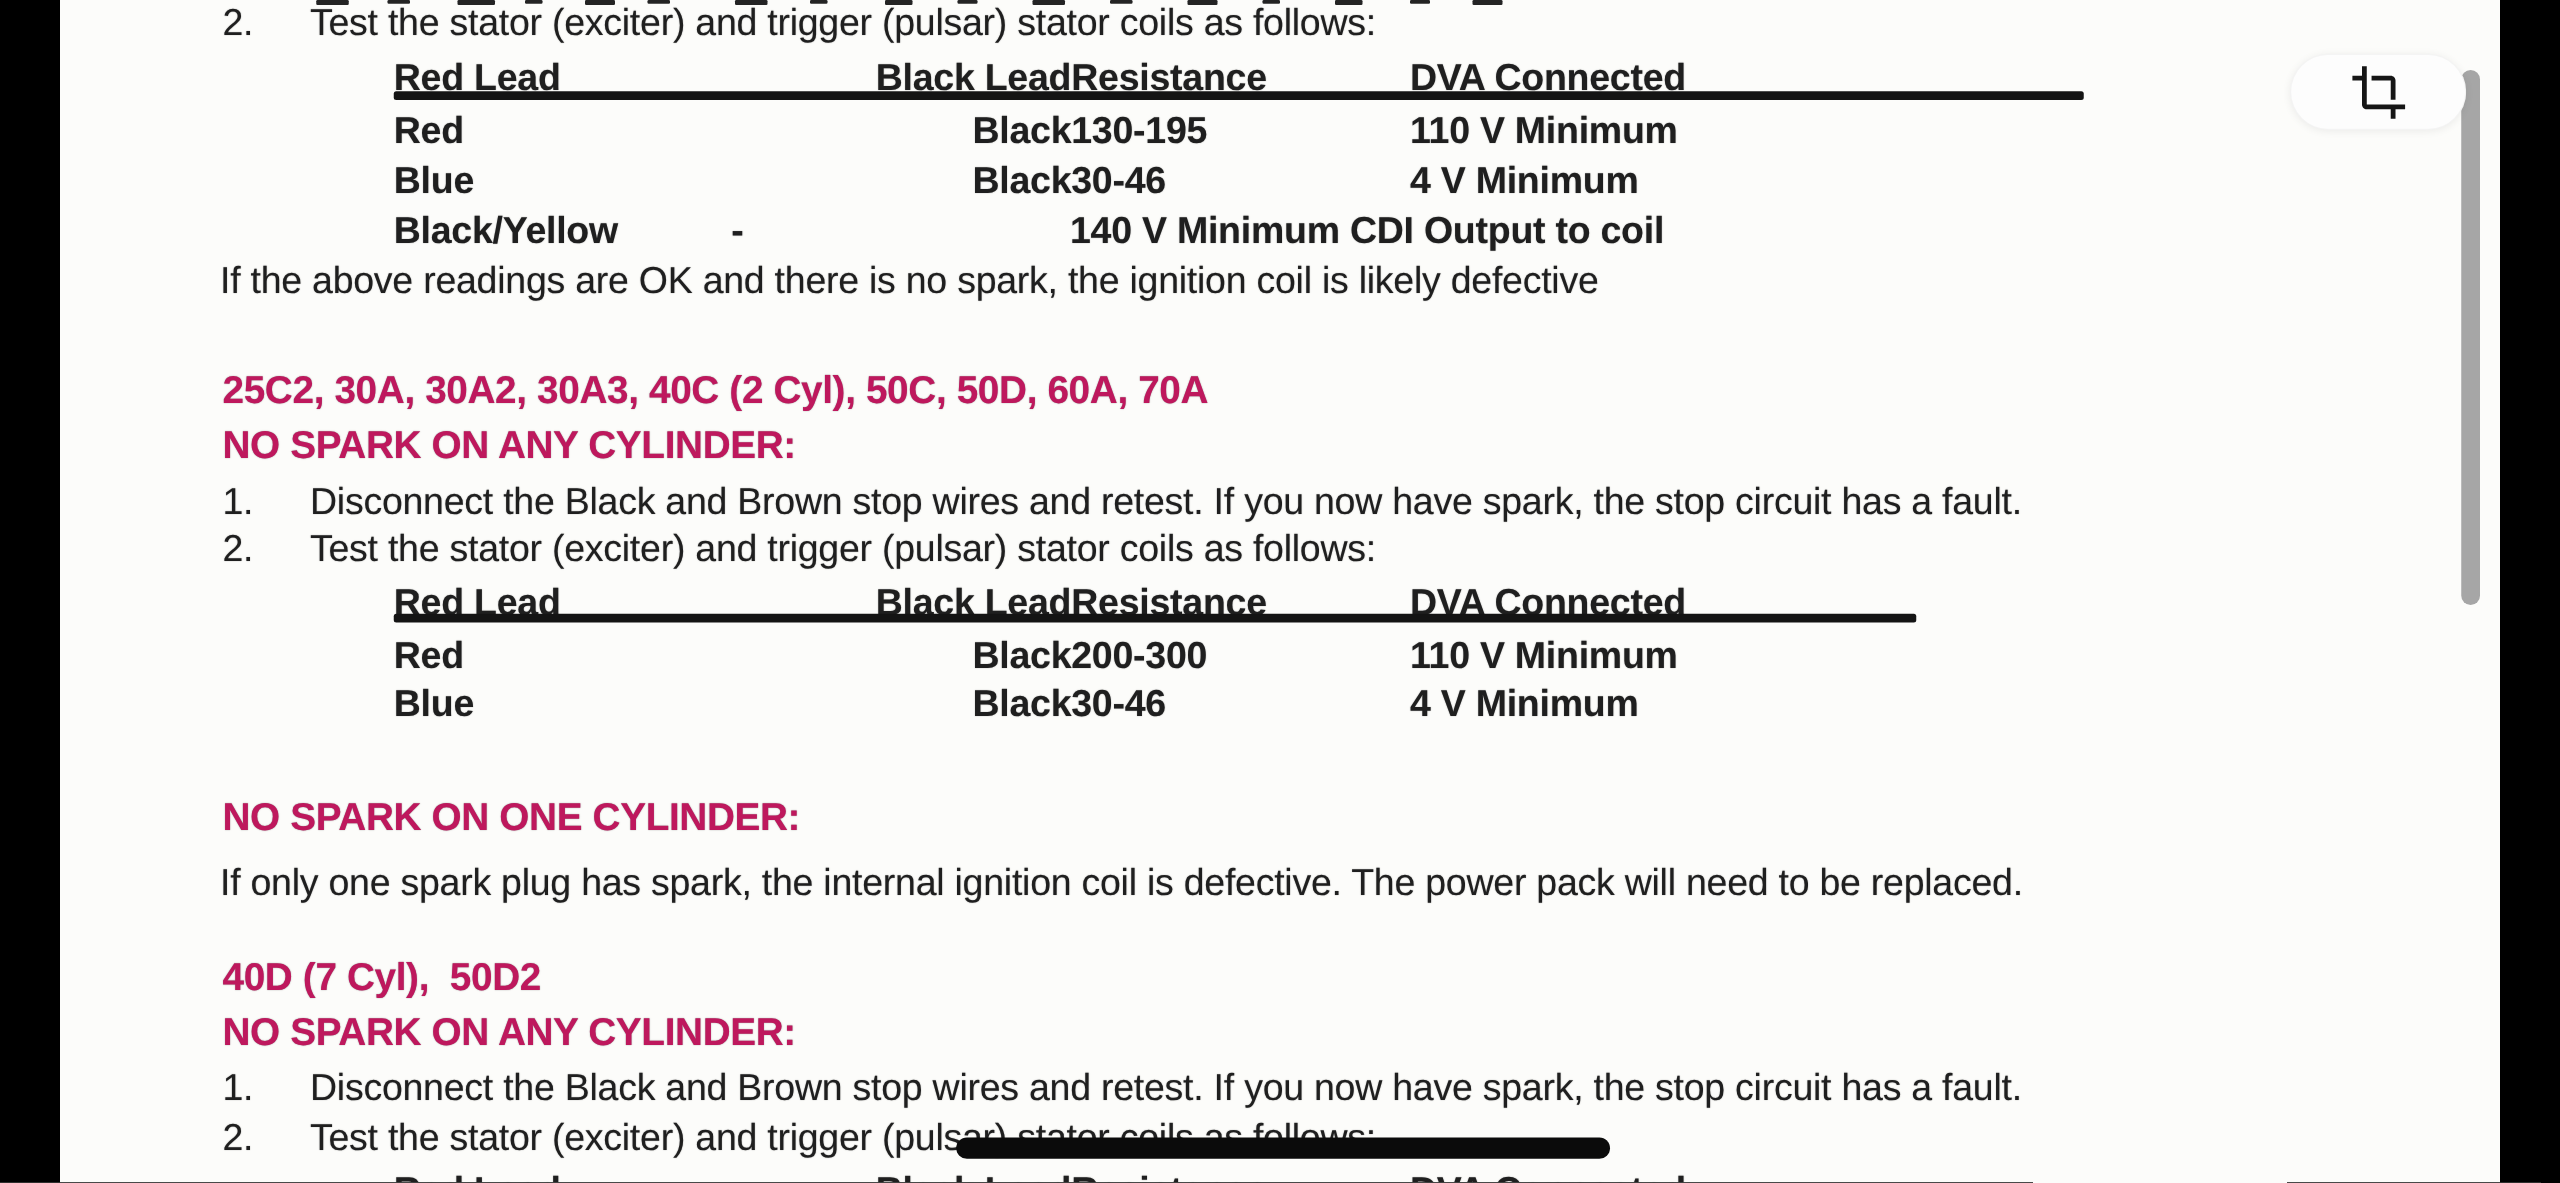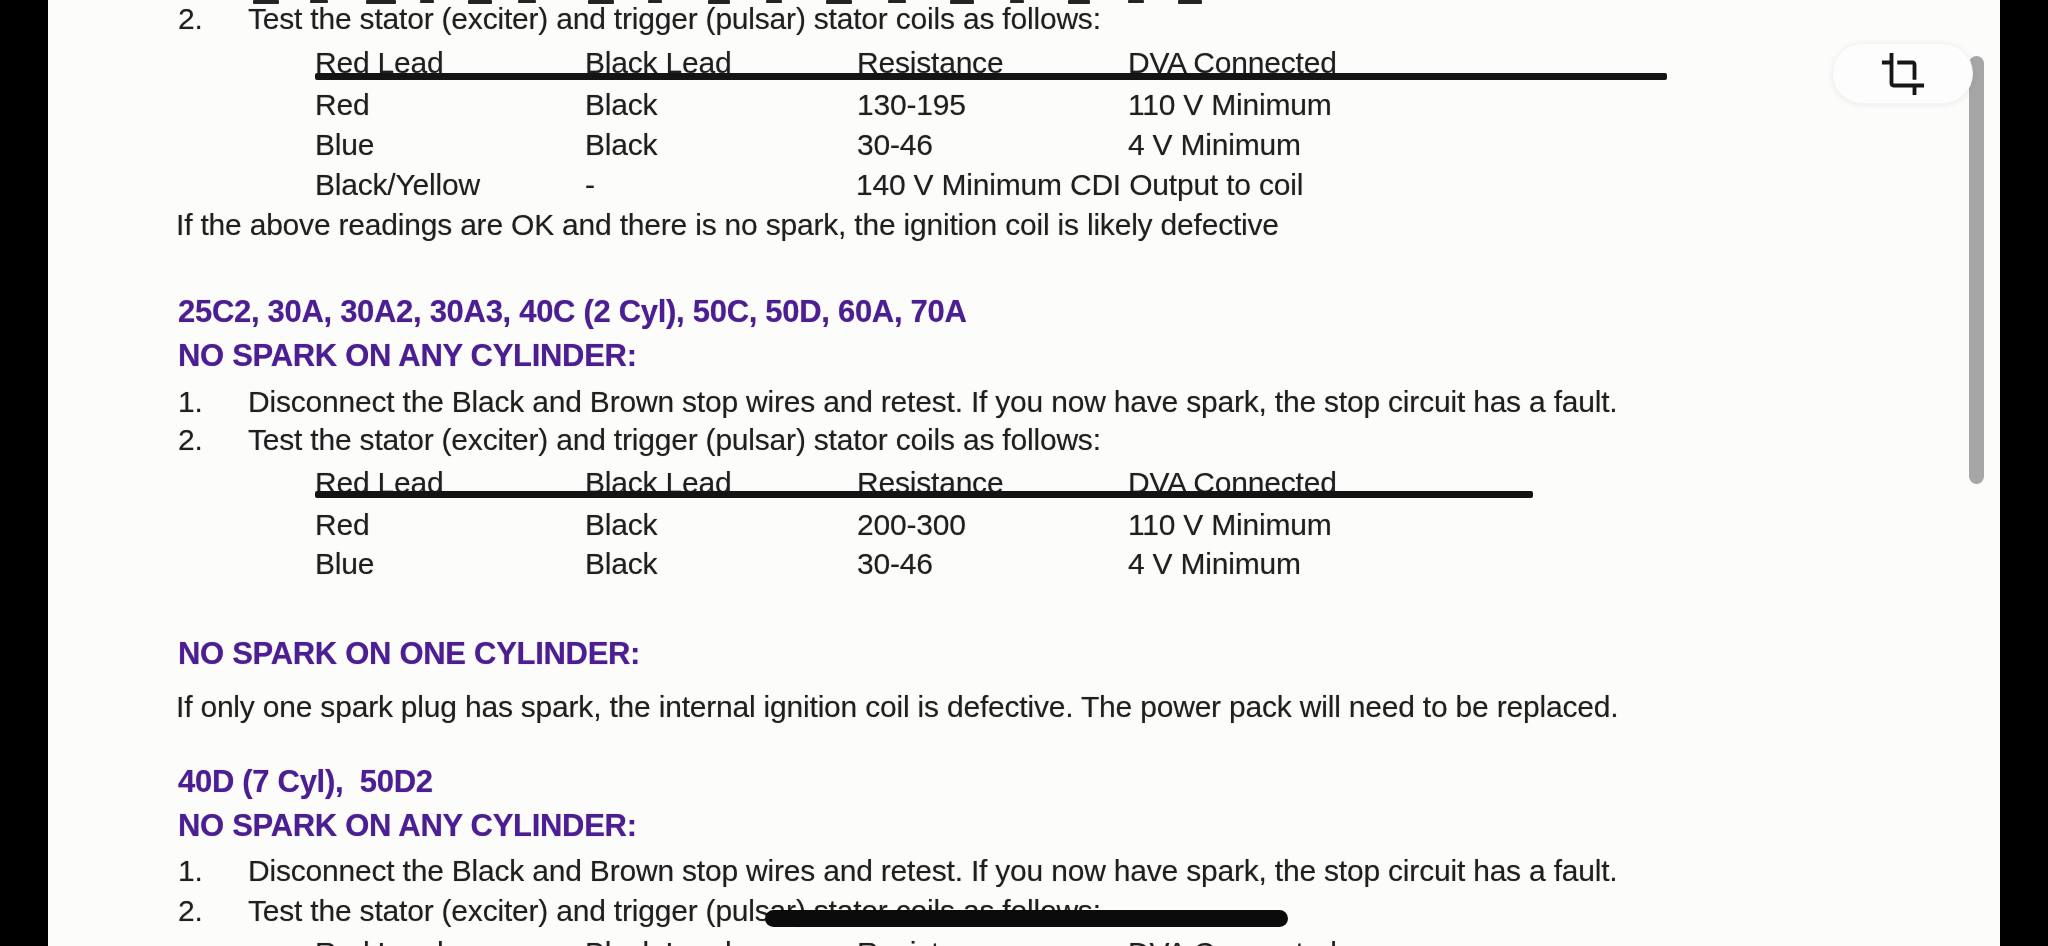--- a/index.html
+++ b/index.html
@@ -11,28 +11,28 @@
   .paper {
     position:absolute; left:48px; top:0; width:1952px; height:946px;
     background:#fcfcfa; overflow:hidden;
   }
   .abs { position:absolute; }
   .body-text {
     font-size:30px; line-height:34px; color:#1f1f1f;
     text-shadow:0 0 1px rgba(30,30,30,.45); letter-spacing:-0.2px;
   }
   .heading {
-    font-size:31px; line-height:34px; font-weight:700; color:#4c1d95;
+    font-size:31px; line-height:34px; font-weight:700; color:#be185d;
     text-shadow:0 0 1px rgba(20,20,20,.5); letter-spacing:-0.3px; white-space:pre-wrap;
   }
   .step { display:flex; }
   .step .num { position:absolute; left:130px; width:60px; }
   .step .txt { position:absolute; left:200px; white-space:nowrap; }
-  .trow { position:absolute; left:267px; display:flex; white-space:nowrap; }
-  .c1 { width:270px; } .c2 { width:272px; }
+  .trow { position:absolute; left:267px; display:flex; white-space:nowrap;font-weight:bold; }
+  .c1 { width:270px; } .c2 { width:272px;text-align:right; }
   .c3 { width:150px; text-align:left; }
   .c4 { margin-left:121px;text-align:right; }
   .rule { position:absolute; left:267px; height:7px; background:#141414; border-radius:2px; }
   .remnant { position:absolute; top:0; height:4px; background:#242424; border-radius:1px; }
   .redact-bar {
     position:absolute; left:717px; top:910px; width:523px; height:17px;
     background:#0b0b0b; border-radius:9px; z-index:5;
   }
   .scrollbar-thumb {
     position:absolute; left:1969px; top:56px; width:15px; height:428px;

